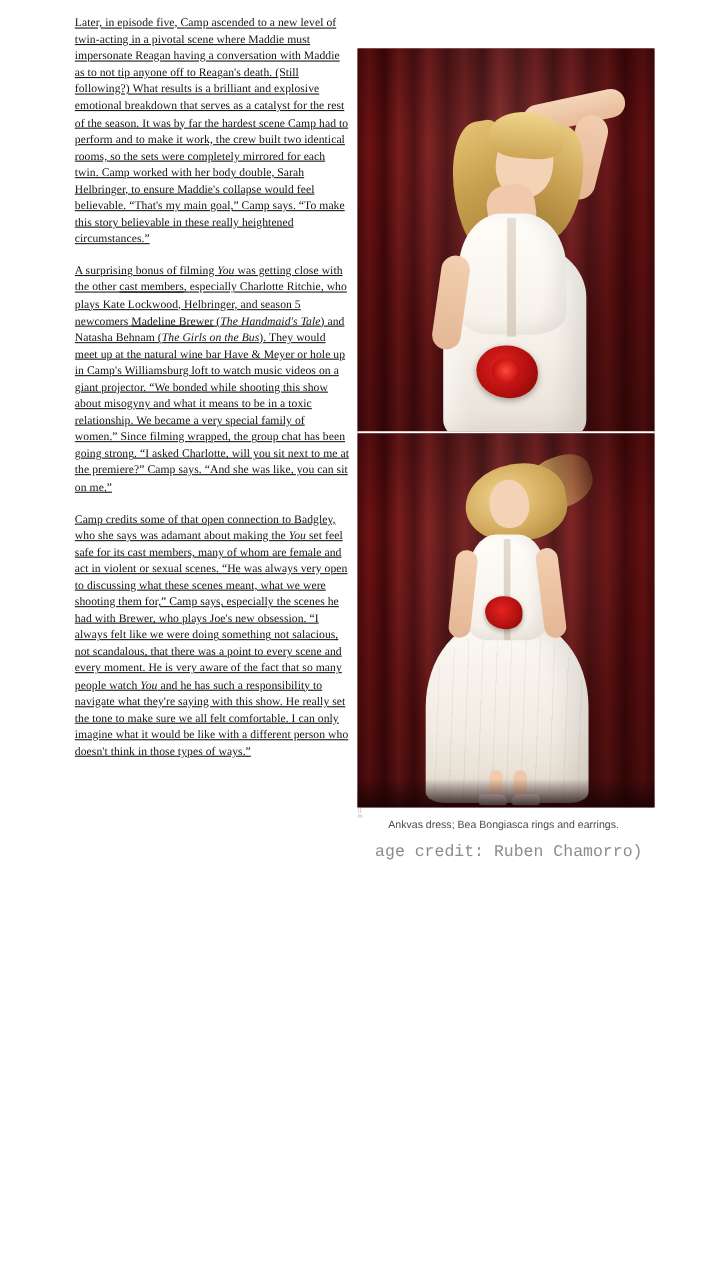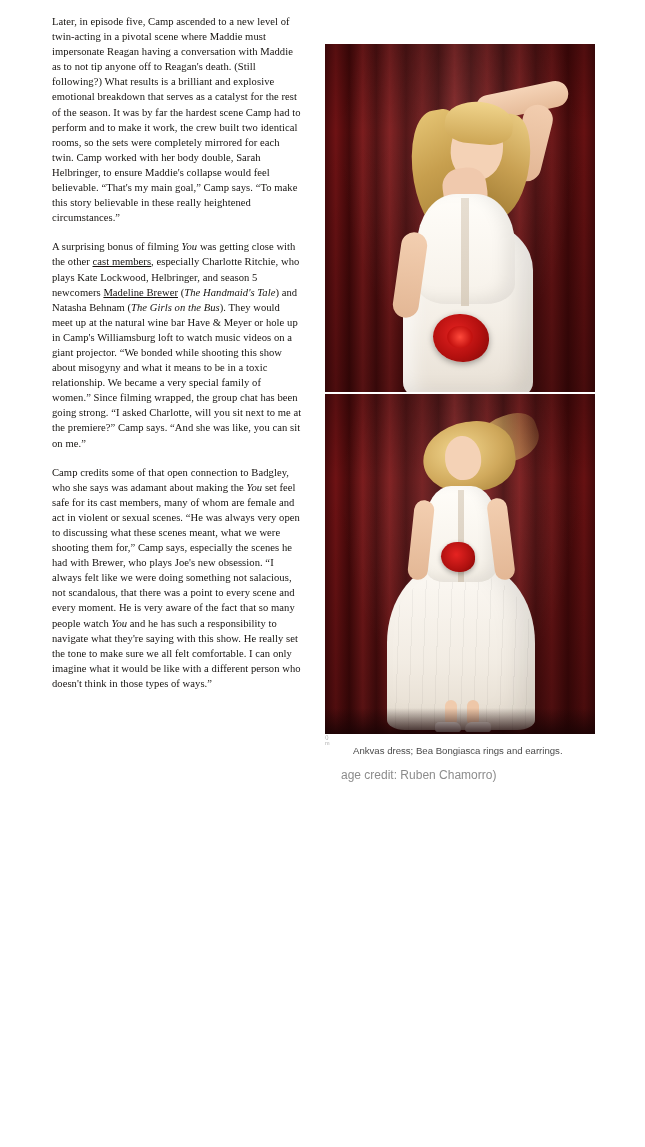--- a/index.html
+++ b/index.html
@@ -18,23 +18,24 @@
 
   .page {
     position: absolute;
     inset: 0;
     background: #ffffff;
   }
 
   
   .article-column {
     position: absolute;
-    left: 52px;
+    left: 68px;
     top: 14px;
     width: 250px;
+    text-decoration: underline;
   }
   .para {
     font-family: "Liberation Serif", serif;
     font-size: 10.6px;
     line-height: 15.1px;
     color: #15120f;
     margin: 0 0 14px 0;
     text-align: left;
     letter-spacing: 0.05px;
   }
@@ -364,22 +365,22 @@
     width: 280px;
   }
   .caption-line {
     font-family: "Liberation Sans", sans-serif;
     font-size: 9.6px;
     line-height: 13px;
     color: #4a4a4a;
     margin: 12px;
   }
   .caption-credit {
-    font-family: Liberation Sans, sans-serif;
-    font-size: 12px;
+    font-family: Liberation Mono, monospace;
+    font-size: 15px;
     line-height: 12px;
     color: #8c8c8c;
     margin: 1px 0 0 0;
   }
   .caption-prefix {
     position: absolute;
     left: 0;
     top: 2px;
     width: 14px;
     font-family: "Liberation Sans", sans-serif;

